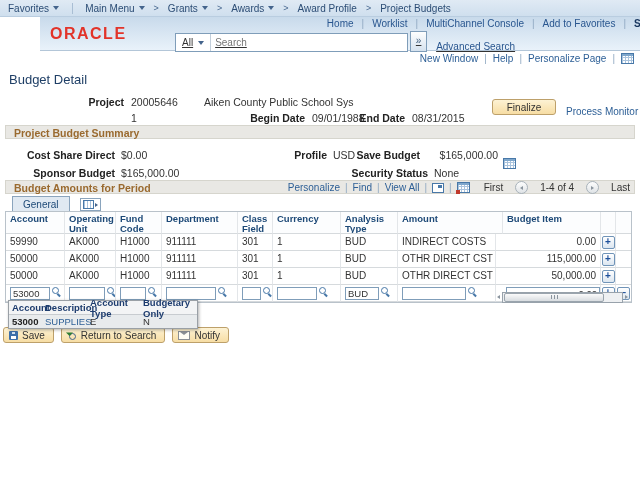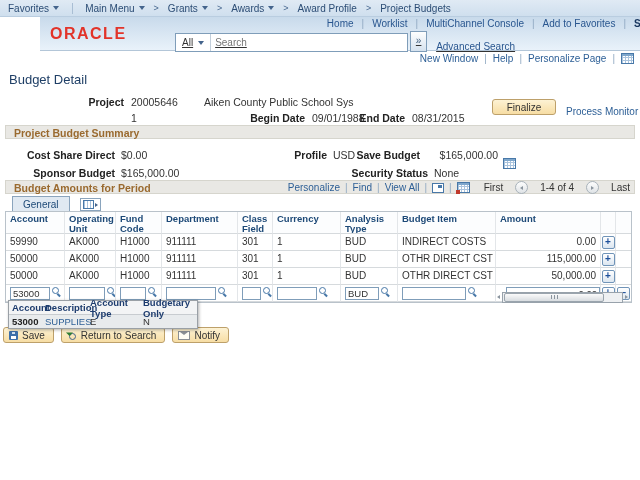--- a/index.html
+++ b/index.html
@@ -291,22 +291,22 @@
 
   <div class="gridbox">
     <div class="trow thead">
       <div class="tc c1">Account</div>
       <div class="tc c2">Operating Unit</div>
       <div class="tc c3">Fund Code</div>
       <div class="tc c4">Department</div>
       <div class="tc c5">Class Field</div>
       <div class="tc c6">Currency</div>
       <div class="tc c7">Analysis Type</div>
+      <div class="tc c9">Amount</div>
       <div class="tc c8">Budget Item</div>
-      <div class="tc c9">Amount</div>
       <div class="tc c10"></div>
       <div class="tc c11"></div>
     </div>
 
     <div class="trow">
       <div class="tc c1">59990</div>
       <div class="tc c2">AK000</div>
       <div class="tc c3">H1000</div>
       <div class="tc c4">911111</div>
       <div class="tc c5">301</div>

